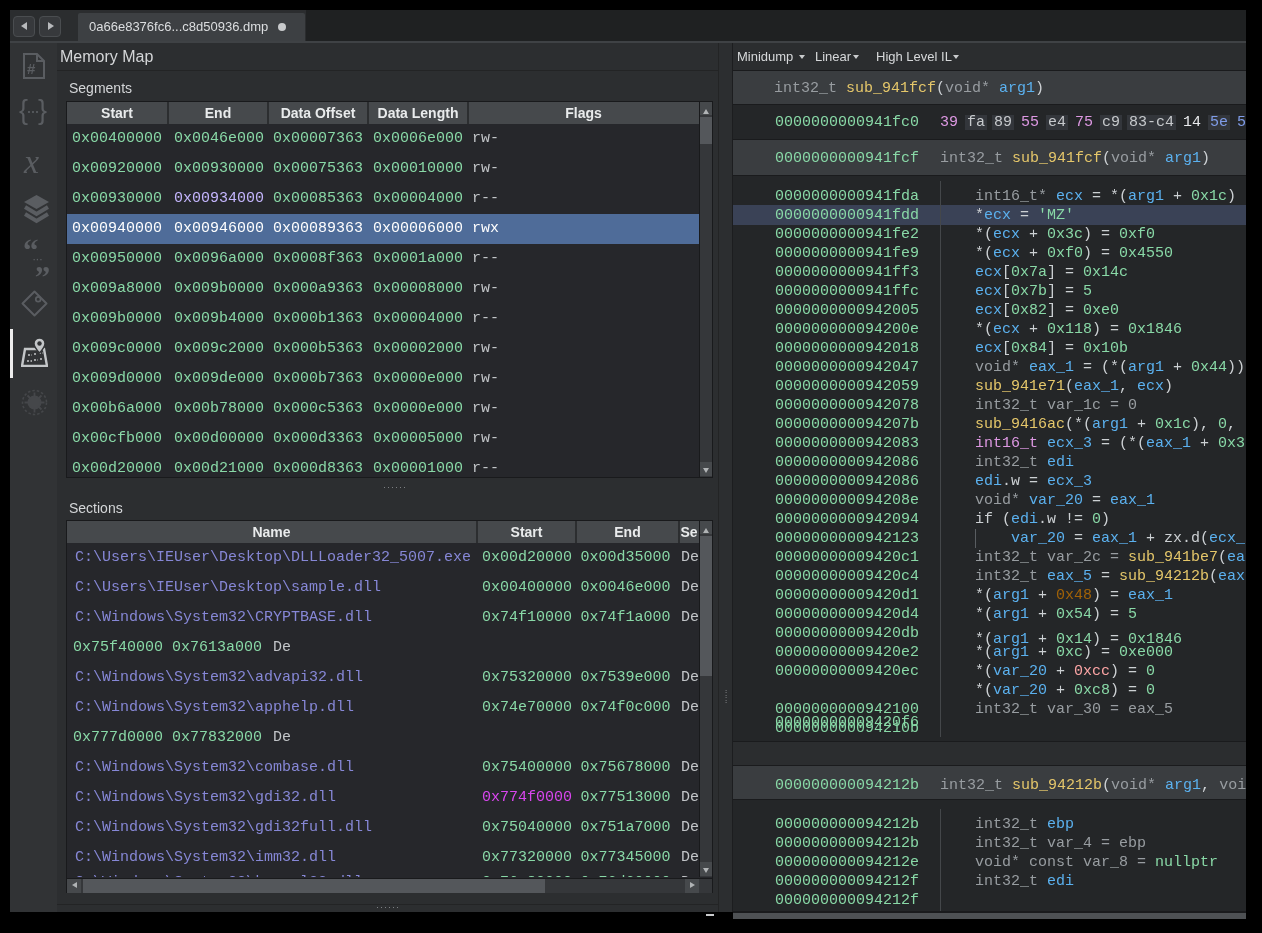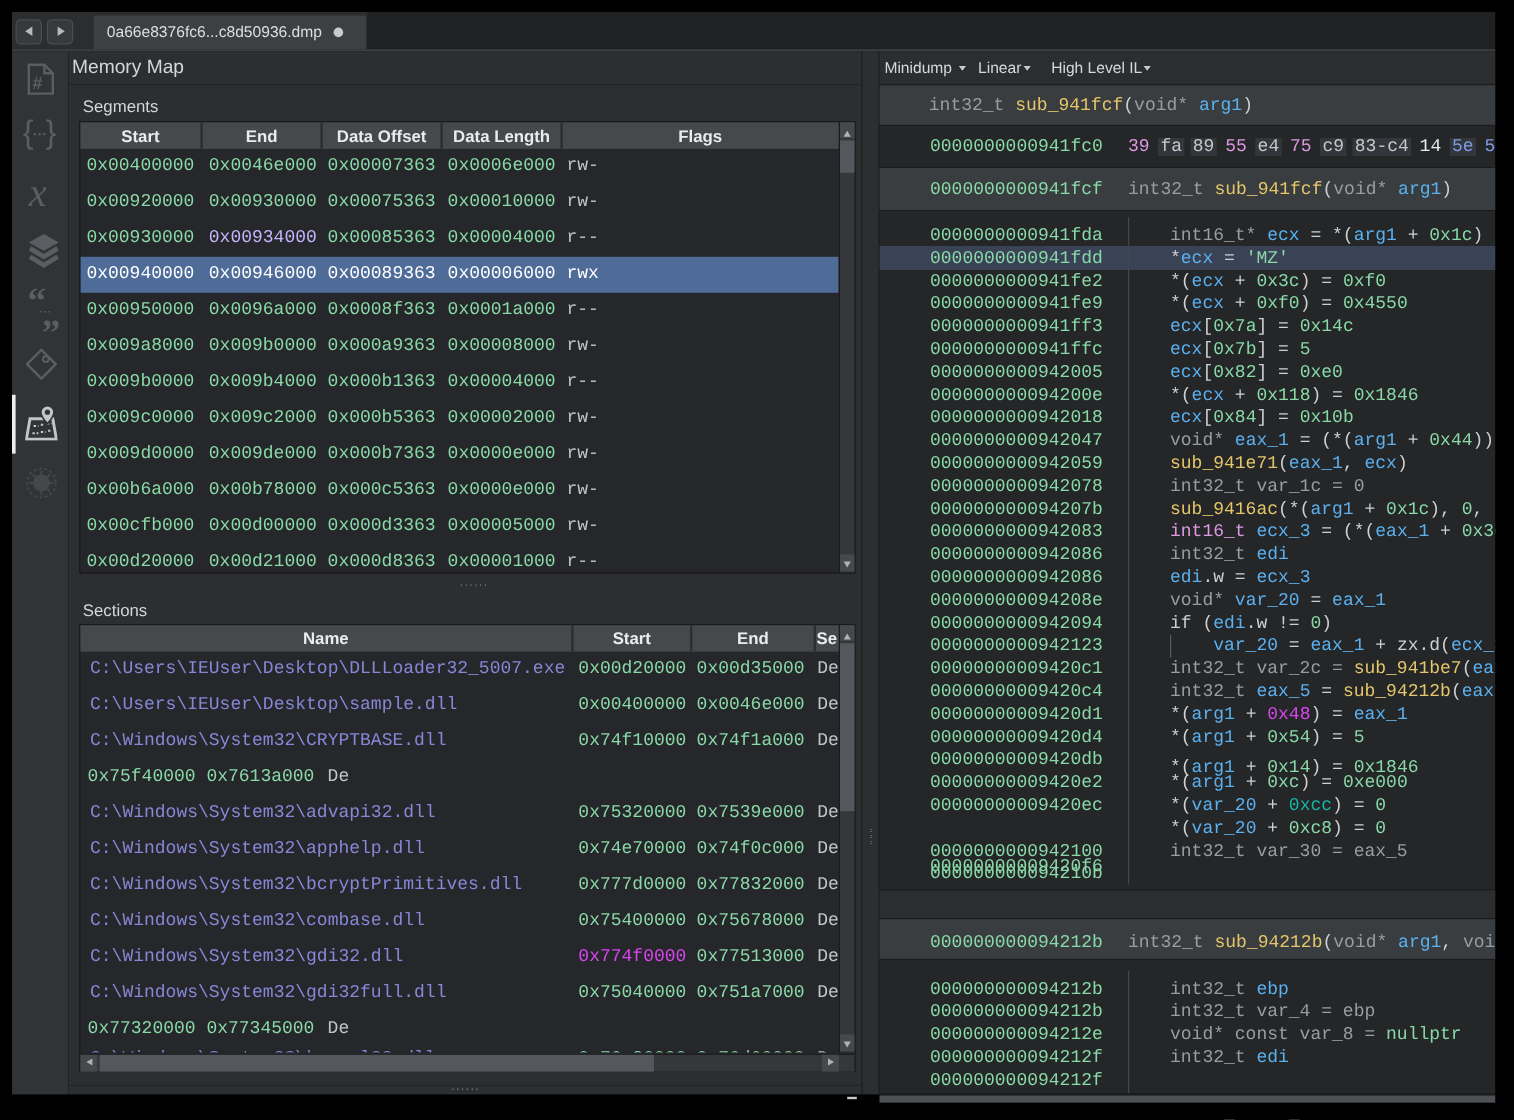--- a/index.html
+++ b/index.html
@@ -100,25 +100,25 @@
 <div class="abs" style="left:611px;top:0;width:2px;height:22px;background:#2c2e30"></div>
 <div class="abs" style="left:613px;top:0;width:18px;height:22px;line-height:22px;text-align:center;font-size:14px;font-weight:bold;color:#e9ebec">Se</div>
 </div>
 <div class="abs" style="left:67px;top:543px;width:632px;height:333px;overflow:hidden">
 <div class="trow"><span style="width:411px;padding-left:8px;color:#8687d6;overflow:hidden">C:\Users\IEUser\Desktop\DLLLoader32_5007.exe</span><span style="width:99px;padding-left:6px;color:#89d9a7">0x00d20000</span><span style="width:103px;padding-left:6px;color:#89d9a7">0x00d35000</span><span style="padding-left:4px;color:#c2c5c8">De</span></div>
 <div class="trow"><span style="width:411px;padding-left:8px;color:#8687d6;overflow:hidden">C:\Users\IEUser\Desktop\sample.dll</span><span style="width:99px;padding-left:6px;color:#89d9a7">0x00400000</span><span style="width:103px;padding-left:6px;color:#89d9a7">0x0046e000</span><span style="padding-left:4px;color:#c2c5c8">De</span></div>
 <div class="trow"><span style="width:411px;padding-left:8px;color:#8687d6;overflow:hidden">C:\Windows\System32\CRYPTBASE.dll</span><span style="width:99px;padding-left:6px;color:#89d9a7">0x74f10000</span><span style="width:103px;padding-left:6px;color:#89d9a7">0x74f1a000</span><span style="padding-left:4px;color:#c2c5c8">De</span></div>
 <div class="trow"><span style="width:99px;padding-left:6px;color:#89d9a7">0x75f40000</span><span style="width:103px;padding-left:6px;color:#89d9a7">0x7613a000</span><span style="padding-left:4px;color:#c2c5c8">De</span></div>
 <div class="trow"><span style="width:411px;padding-left:8px;color:#8687d6;overflow:hidden">C:\Windows\System32\advapi32.dll</span><span style="width:99px;padding-left:6px;color:#89d9a7">0x75320000</span><span style="width:103px;padding-left:6px;color:#89d9a7">0x7539e000</span><span style="padding-left:4px;color:#c2c5c8">De</span></div>
 <div class="trow"><span style="width:411px;padding-left:8px;color:#8687d6;overflow:hidden">C:\Windows\System32\apphelp.dll</span><span style="width:99px;padding-left:6px;color:#89d9a7">0x74e70000</span><span style="width:103px;padding-left:6px;color:#89d9a7">0x74f0c000</span><span style="padding-left:4px;color:#c2c5c8">De</span></div>
-<div class="trow"><span style="width:411px;padding-left:8px;color:#8687d6;overflow:hidden">C:\Windows\System32\bcryptPrimitives.dll</span><span style="width:99px;padding-left:6px;color:#89d9a7">0x777d0000</span><span style="width:103px;padding-left:6px;color:#89d9a7">0x77832000</span><span style="padding-left:4px;color:#c2c5c8">De</span></div>
+<div class="trow"><span style="width:99px;padding-left:6px;color:#89d9a7">0x777d0000</span><span style="width:103px;padding-left:6px;color:#89d9a7">0x77832000</span><span style="padding-left:4px;color:#c2c5c8">De</span></div>
 <div class="trow"><span style="width:411px;padding-left:8px;color:#8687d6;overflow:hidden">C:\Windows\System32\combase.dll</span><span style="width:99px;padding-left:6px;color:#89d9a7">0x75400000</span><span style="width:103px;padding-left:6px;color:#89d9a7">0x75678000</span><span style="padding-left:4px;color:#c2c5c8">De</span></div>
 <div class="trow"><span style="width:411px;padding-left:8px;color:#8687d6;overflow:hidden">C:\Windows\System32\gdi32.dll</span><span style="width:99px;padding-left:6px;color:#d946ef">0x774f0000</span><span style="width:103px;padding-left:6px;color:#89d9a7">0x77513000</span><span style="padding-left:4px;color:#c2c5c8">De</span></div>
 <div class="trow"><span style="width:411px;padding-left:8px;color:#8687d6;overflow:hidden">C:\Windows\System32\gdi32full.dll</span><span style="width:99px;padding-left:6px;color:#89d9a7">0x75040000</span><span style="width:103px;padding-left:6px;color:#89d9a7">0x751a7000</span><span style="padding-left:4px;color:#c2c5c8">De</span></div>
-<div class="trow"><span style="width:99px;padding-left:6px;color:#89d9a7">0x77320000</span><span style="width:103px;padding-left:6px;color:#89d9a7">0x77345000</span><span style="padding-left:4px;color:#c2c5c8">De</span></div>
+<div class="trow"><span style="width:411px;padding-left:8px;color:#8687d6;overflow:hidden">C:\Windows\System32\imm32.dll</span><span style="width:99px;padding-left:6px;color:#89d9a7">0x77320000</span><span style="width:103px;padding-left:6px;color:#89d9a7">0x77345000</span><span style="padding-left:4px;color:#c2c5c8">De</span></div>
 <div class="trow"><span style="width:411px;padding-left:8px;color:#8687d6;overflow:hidden">C:\Windows\System32\kernel32.dll</span><span style="width:99px;padding-left:6px;color:#89d9a7">0x76c80000</span><span style="width:103px;padding-left:6px;color:#89d9a7">0x76d60000</span><span style="padding-left:4px;color:#c2c5c8">De</span></div>
 </div>
 <div class="abs" style="left:699px;top:521px;width:13px;height:356px;background:#35373a;border-left:1px solid #191a1c"></div>
 <div class="abs" style="left:700px;top:521px;width:12px;height:13px;background:#46494c"></div>
 <div class="abs" style="left:703px;top:528px;width:0;height:0;border-bottom:5px solid #b0b3b5;border-left:3.5px solid transparent;border-right:3.5px solid transparent"></div>
 <div class="abs" style="left:700px;top:536px;width:12px;height:140px;background:#54575b"></div>
 <div class="abs" style="left:700px;top:862px;width:12px;height:14px;background:#46494c"></div>
 <div class="abs" style="left:703px;top:868px;width:0;height:0;border-top:5px solid #b0b3b5;border-left:3.5px solid transparent;border-right:3.5px solid transparent"></div>
 <div class="abs" style="left:67px;top:878px;width:645px;height:15px;background:#35373a;border-top:1px solid #191a1c"></div>
 <div class="abs" style="left:67px;top:879px;width:14px;height:14px;background:#46494c"></div>
@@ -188,29 +188,29 @@
 <div class="cline" style="left:775px;top:509.5px;color:#89d9a7">0000000000942094</div>
 <div class="cline" style="left:975px;top:509.5px;max-width:271px;overflow:hidden"><span style="color:#ccd0d3">if (</span><span style="color:#5bb1ef">edi</span><span style="color:#ccd0d3">.w</span><span style="color:#ccd0d3"> != </span><span style="color:#89d9a7">0</span><span style="color:#ccd0d3">)</span></div>
 <div class="cline" style="left:775px;top:528.5px;color:#89d9a7">0000000000942123</div>
 <div class="abs" style="left:975px;top:528.5px;width:1px;height:19px;background:#595d61"></div>
 <div class="cline" style="left:1011px;top:528.5px;max-width:235px;overflow:hidden"><span style="color:#5bb1ef">var_20</span><span style="color:#ccd0d3"> = </span><span style="color:#5bb1ef">eax_1</span><span style="color:#ccd0d3"> + </span><span style="color:#ccd0d3">zx.d</span><span style="color:#ccd0d3">(</span><span style="color:#5bb1ef">ecx_3</span></div>
 <div class="cline" style="left:775px;top:547.5px;color:#89d9a7">00000000009420c1</div>
 <div class="cline" style="left:975px;top:547.5px;max-width:271px;overflow:hidden"><span style="color:#989da1">int32_t var_2c = </span><span style="color:#e5c76a">sub_941be7</span><span style="color:#ccd0d3">(</span><span style="color:#5bb1ef">eax</span></div>
 <div class="cline" style="left:775px;top:566.5px;color:#89d9a7">00000000009420c4</div>
 <div class="cline" style="left:975px;top:566.5px;max-width:271px;overflow:hidden"><span style="color:#989da1">int32_t</span><span style="color:#ccd0d3"> </span><span style="color:#5bb1ef">eax_5</span><span style="color:#ccd0d3"> = </span><span style="color:#e5c76a">sub_94212b</span><span style="color:#ccd0d3">(</span><span style="color:#5bb1ef">eax</span></div>
 <div class="cline" style="left:775px;top:585.5px;color:#89d9a7">00000000009420d1</div>
-<div class="cline" style="left:975px;top:585.5px;max-width:271px;overflow:hidden"><span style="color:#ccd0d3">*(</span><span style="color:#5bb1ef">arg1</span><span style="color:#ccd0d3"> + </span><span style="color:#d946ef">0x48</span><span style="color:#ccd0d3">) = </span><span style="color:#5bb1ef">eax_1</span></div>
+<div class="cline" style="left:975px;top:585.5px;max-width:271px;overflow:hidden"><span style="color:#ccd0d3">*(</span><span style="color:#5bb1ef">arg1</span><span style="color:#ccd0d3"> + </span><span style="color:#a16207">0x48</span><span style="color:#ccd0d3">) = </span><span style="color:#5bb1ef">eax_1</span></div>
 <div class="cline" style="left:775px;top:604.5px;color:#89d9a7">00000000009420d4</div>
 <div class="cline" style="left:975px;top:604.5px;max-width:271px;overflow:hidden"><span style="color:#ccd0d3">*(</span><span style="color:#5bb1ef">arg1</span><span style="color:#ccd0d3"> + </span><span style="color:#89d9a7">0x54</span><span style="color:#ccd0d3">) = </span><span style="color:#89d9a7">5</span></div>
 <div class="cline" style="left:775px;top:623.5px;color:#89d9a7">00000000009420db</div>
 <div class="cline" style="left:975px;top:630px;max-width:271px;overflow:hidden"><span style="color:#ccd0d3">*(</span><span style="color:#5bb1ef">arg1</span><span style="color:#ccd0d3"> + </span><span style="color:#89d9a7">0x14</span><span style="color:#ccd0d3">) = </span><span style="color:#89d9a7">0x1846</span></div>
 <div class="cline" style="left:775px;top:642.5px;color:#89d9a7">00000000009420e2</div>
 <div class="cline" style="left:975px;top:642.5px;max-width:271px;overflow:hidden"><span style="color:#ccd0d3">*(</span><span style="color:#5bb1ef">arg1</span><span style="color:#ccd0d3"> + </span><span style="color:#89d9a7">0xc</span><span style="color:#ccd0d3">) = </span><span style="color:#89d9a7">0xe000</span></div>
 <div class="cline" style="left:775px;top:661.5px;color:#89d9a7">00000000009420ec</div>
-<div class="cline" style="left:975px;top:661.5px;max-width:271px;overflow:hidden"><span style="color:#ccd0d3">*(</span><span style="color:#5bb1ef">var_20</span><span style="color:#ccd0d3"> + </span><span style="color:#14b8a6">0xcc</span><span style="color:#ccd0d3">) = </span><span style="color:#89d9a7">0</span></div>
+<div class="cline" style="left:975px;top:661.5px;max-width:271px;overflow:hidden"><span style="color:#ccd0d3">*(</span><span style="color:#5bb1ef">var_20</span><span style="color:#ccd0d3"> + </span><span style="color:#fca5a5">0xcc</span><span style="color:#ccd0d3">) = </span><span style="color:#89d9a7">0</span></div>
 <div class="cline" style="left:775px;top:713px;color:#89d9a7">00000000009420f6</div>
 <div class="cline" style="left:975px;top:680.5px;max-width:271px;overflow:hidden"><span style="color:#ccd0d3">*(</span><span style="color:#5bb1ef">var_20</span><span style="color:#ccd0d3"> + </span><span style="color:#89d9a7">0xc8</span><span style="color:#ccd0d3">) = </span><span style="color:#89d9a7">0</span></div>
 <div class="cline" style="left:775px;top:699.5px;color:#89d9a7">0000000000942100</div>
 <div class="cline" style="left:975px;top:699.5px;max-width:271px;overflow:hidden"><span style="color:#989da1">int32_t var_30 = eax_5</span></div>
 <div class="cline" style="left:775px;top:718.5px;color:#89d9a7">000000000094210b</div>
 <div class="cline" style="left:975px;top:756px;max-width:271px;overflow:hidden"><span style="color:#ccd0d3">return </span><span style="color:#89d9a7">0</span></div>
 <div class="abs" style="left:940px;top:181px;width:1px;height:556px;background:#44474a"></div>
 <div class="abs" style="left:733px;top:741px;width:513px;height:24px;background:#2b2d2f;border-top:1px solid #1a1b1d"></div>
 <div class="abs" style="left:733px;top:765px;width:513px;height:35px;background:#3a3d40;border-top:1px solid #1a1b1d;border-bottom:1px solid #1a1b1d"></div>
 <div class="cline" style="left:775px;top:776px;color:#89d9a7">000000000094212b</div>

